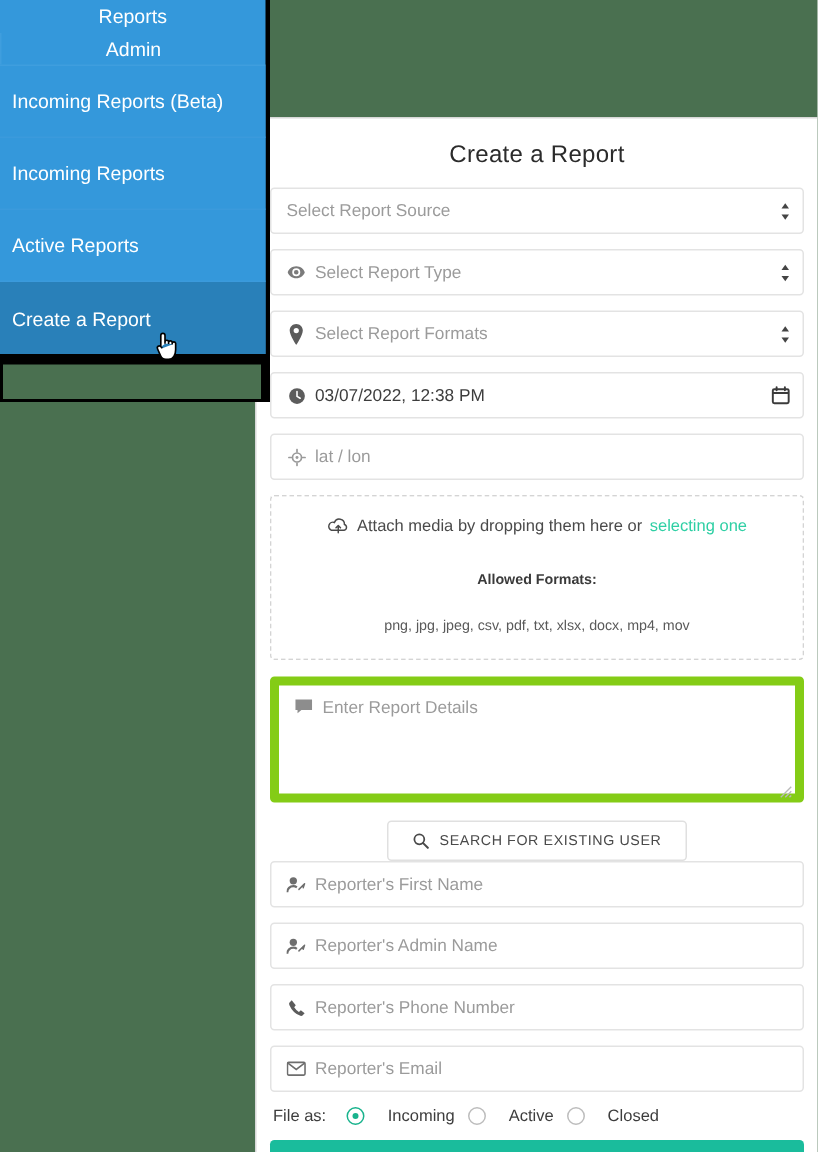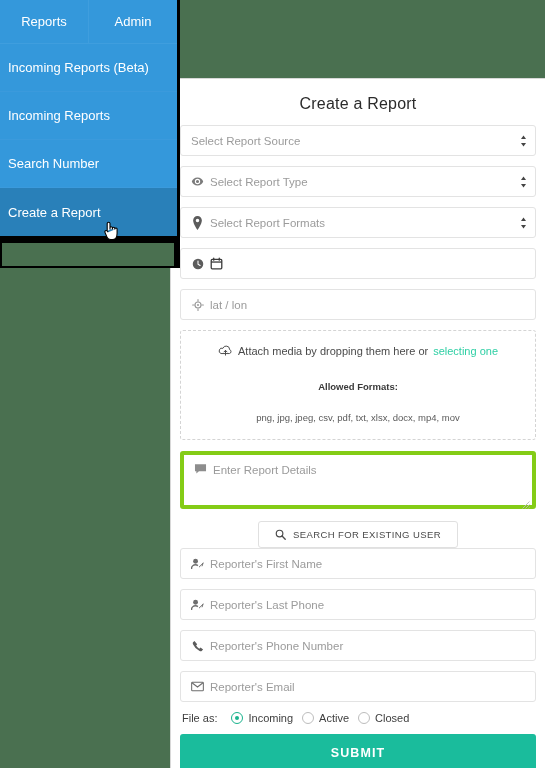--- a/index.html
+++ b/index.html
@@ -89,23 +89,23 @@
     font-size: 11px; color: #4a4a4a;
     display: flex; align-items: center; justify-content: center; gap: 5px;
   }
   .dz-link { color: #2ecfa4; }
   .dz-formats { margin-top: 24px; font-size: 9.5px; color: #3a3a3a; font-weight: bold; }
   .dz-list { margin-top: 20px; font-size: 9.5px; color: #5a5a5a; }
 
   
   .textarea-wrap {
     position: relative;
-    border: 4px solid #84cc16;
+    border: 6px solid #84cc16;
     border-radius: 3px;
-    height: 58px;
+    height: 84px;
     margin-bottom: 12px;
     background: #fff;
     padding: 8px;
     display: flex;
     align-items: flex-start;
   }
   .textarea-wrap .ico { width: 17px; min-width: 17px; color: #8d8d8d; display:flex; align-items:center; justify-content:center; margin-right:4px; }
   .textarea-wrap .ftext { font-size: 11.5px; color: #9b9b9b; padding-top: 1px; }
   .resize-grip {
     position: absolute; right: 2px; bottom: 2px;
@@ -127,21 +127,21 @@
   }
 
   
   .radio-row {
     display: flex; align-items: center;
     font-size: 11px; color: #3d3d3d;
     margin: 6px 0 10px 2px;
     gap: 9px;
   }
   .radio-row .lbl { margin-right: 5px; }
-  .radio-item { display: flex; align-items: center; gap: 5px; font-size: 11px; color: #3d3d3d; }
+  .radio-item { display: flex; align-items: center; gap: 15px; font-size: 11px; color: #3d3d3d; }
   .radio-dot {
     width: 12px; height: 12px; border-radius: 50%;
     border: 1.5px solid #bdbdbd; background: #fff;
     display: flex; align-items: center; justify-content: center;
   }
   .radio-dot.on { border-color: #19b38d; }
   .radio-dot.on::after {
     content: ""; width: 4px; height: 4px; border-radius: 50%; background: #19b38d;
   }
 
@@ -162,20 +162,21 @@
     position: absolute;
     left: 0; top: 0;
     width: 177px;
     z-index: 5;
     background: #3498db;
   }
   .nav-tabs {
     display: flex;
     height: 44px;
     border-bottom: 1px solid #3f9ede;
+    flex-direction: column;
   }
   .nav-tab {
     flex: 1;
     display: flex; align-items: center; justify-content: center;
     color: #fff; font-size: 13px;
     cursor: pointer;
   }
   .nav-tab + .nav-tab { border-left: 1px solid #3f9ede; }
 
   .menu-item {
@@ -249,20 +250,21 @@
       </span>
     </div>
 
     <div class="field">
       <span class="ico">
         <svg width="12" height="12" viewBox="0 0 16 16">
             <circle cx="8" cy="8" r="7" fill="#5c5c5c"></circle>
             <path d="M8 4v4.3l2.8 1.7" stroke="#fff" stroke-width="1.4" fill="none" stroke-linecap="round"></path>
           </svg>
       </span>
+      <span class="ftext filled">03/07/2022, 12:38 PM</span>
       <span class="cal-ico">
         <svg width="13" height="13" viewBox="0 0 16 16">
             <rect x="1.5" y="3" width="13" height="11.5" rx="1.2" fill="none" stroke="#3b3b3b" stroke-width="1.6"></rect>
             <path d="M1.5 6.2h13" stroke="#3b3b3b" stroke-width="1.6"></path>
             <path d="M4.6 1.5v2.4M11.4 1.5v2.4" stroke="#3b3b3b" stroke-width="1.6" stroke-linecap="round"></path>
           </svg>
       </span>
     </div>
 
     <div class="field">
@@ -329,21 +331,21 @@
     </div>
 
     <div class="field">
       <span class="ico">
         <svg width="13" height="12" viewBox="0 0 16 14">
             <circle cx="5.6" cy="3.6" r="3" fill="#6e6e6e"></circle>
             <path d="M0.6 13c0-3 2.3-5 5-5 1.1 0 2.1.3 2.9.9" fill="none" stroke="#6e6e6e" stroke-width="1.8"></path>
             <path d="M10.2 10.6l4.6-4.6M14.8 6l-1.1 3.3" stroke="#6e6e6e" stroke-width="1.2" fill="none" stroke-linecap="round"></path>
           </svg>
       </span>
-      <span class="ftext">Reporter's Last Phone</span>
+      <span class="ftext">Reporter's Admin Name</span>
     </div>
 
     <div class="field">
       <span class="ico">
         <svg width="12" height="12" viewBox="0 0 16 16">
             <path d="M3.3 1.2 1.4 3.1c-.6.6-.5 1.6.1 2.8a17 17 0 0 0 8.6 8.6c1.2.6 2.2.7 2.8.1l1.9-1.9-3.4-2.6-1.7 1.4a13 13 0 0 1-4.2-4.2l1.4-1.7z" fill="#5c5c5c"></path>
           </svg>
       </span>
       <span class="ftext">Reporter's Phone Number</span>
     </div>
@@ -386,21 +388,21 @@
   <div class="black-frame-inner"></div>
 </div>
 
 <div class="nav">
   <div class="nav-tabs">
     <div class="nav-tab">Reports</div>
     <div class="nav-tab">Admin</div>
   </div>
   <div class="menu-item">Incoming Reports (Beta)</div>
   <div class="menu-item">Incoming Reports</div>
-  <div class="menu-item">Search Number</div>
+  <div class="menu-item">Active Reports</div>
   <div class="menu-item active">Create a Report</div>
 </div>
 
 <div class="cursor">
   <svg width="18" height="22" viewBox="0 0 18 22">
     <path d="M5.2 11.3V3.6a1.4 1.4 0 0 1 2.8 0v5.6M8 9.2V8a1.2 1.2 0 0 1 2.4 0v1.2M10.4 9.4V8.4a1.2 1.2 0 0 1 2.4 0v1M12.8 9.6V8.8a1.2 1.2 0 0 1 2.3 0v4.4c0 3.3-1.6 6.4-4.7 6.4H8.6c-2 0-3-1.1-3.6-2.5l-2-4.6a1.3 1.3 0 0 1 2.1-1.5l1.1 1.2" fill="#ffffff" stroke="#000000" stroke-width="1.1" stroke-linejoin="round"></path>
   </svg>
 </div>
 
 </body></html>

